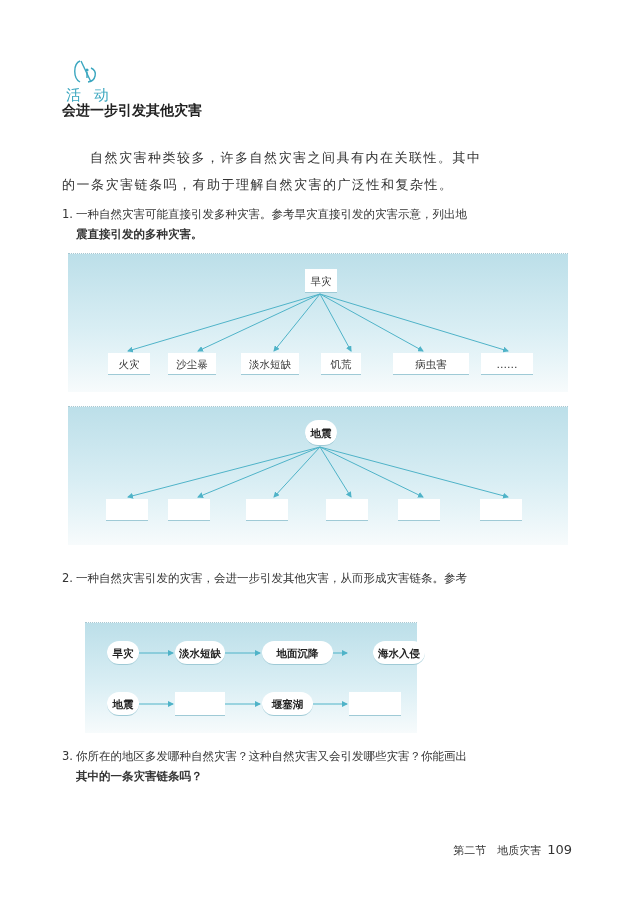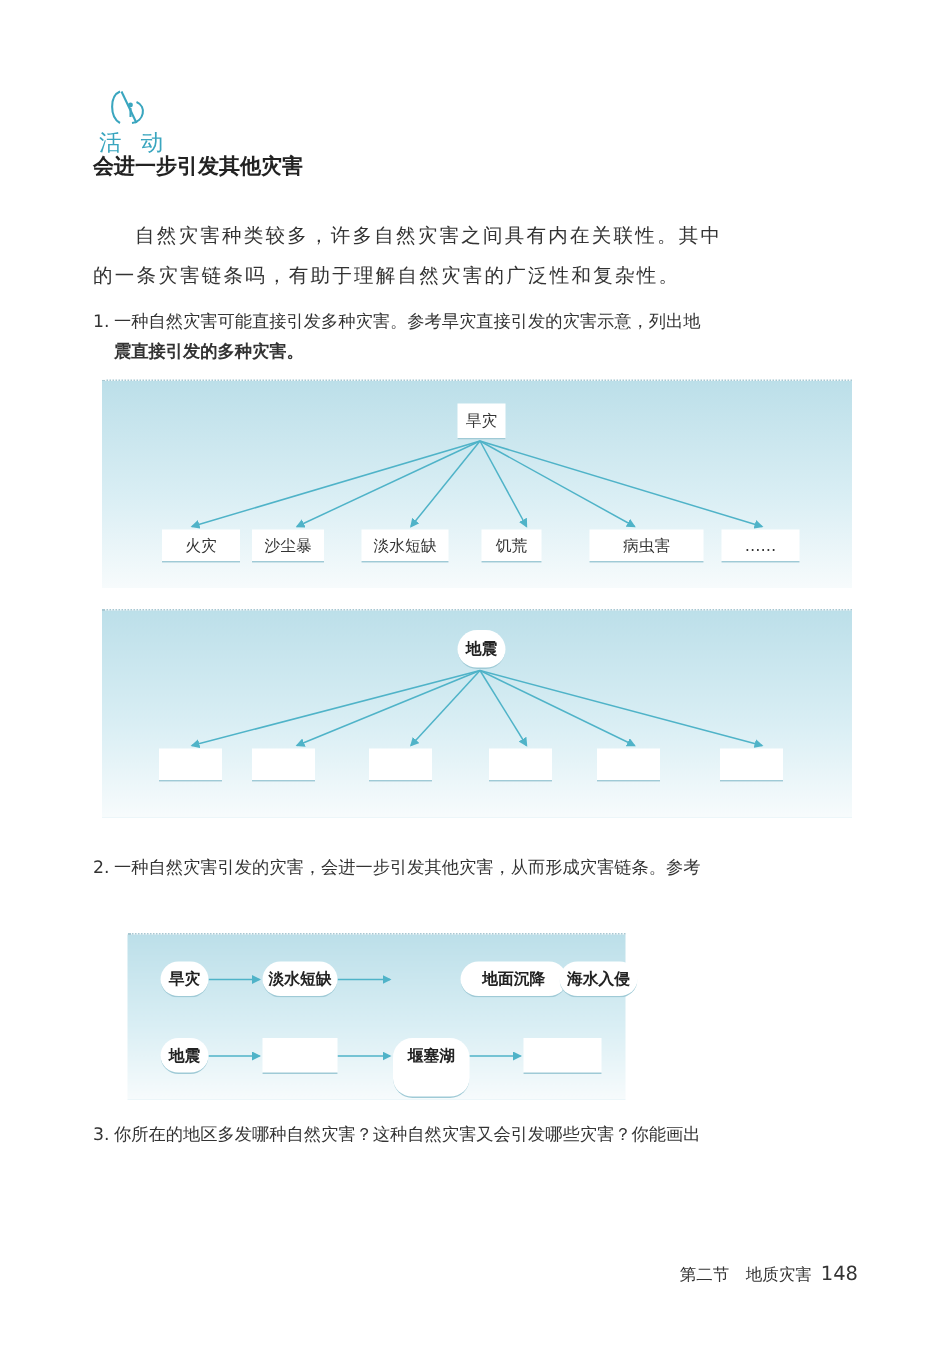--- a/index.html
+++ b/index.html
@@ -59,21 +59,21 @@
     <g stroke="#4fb3c8" stroke-width="1" marker-end="url(#ah)">
       <line x1="252" y1="40" x2="60" y2="97"></line>
       <line x1="252" y1="40" x2="130" y2="97"></line>
       <line x1="252" y1="40" x2="206" y2="97"></line>
       <line x1="252" y1="40" x2="283" y2="97"></line>
       <line x1="252" y1="40" x2="355" y2="97"></line>
       <line x1="252" y1="40" x2="440" y2="97"></line>
     </g>
   </svg>
   <div class="box" style="left:237px; top:15px; width:32px; height:24px; line-height:24px;">旱灾</div>
-  <div class="box" style="left:40px; top:99px; width:52px; height:22px; line-height:22px;">火灾</div>
+  <div class="box" style="left:40px; top:99px; width:42px; height:22px; line-height:22px;">火灾</div>
   <div class="box" style="left:100px; top:99px; width:48px; height:22px; line-height:22px;">沙尘暴</div>
   <div class="box" style="left:173px; top:99px; width:58px; height:22px; line-height:22px;">淡水短缺</div>
   <div class="box" style="left:253px; top:99px; width:40px; height:22px; line-height:22px;">饥荒</div>
   <div class="box" style="left:325px; top:99px; width:76px; height:22px; line-height:22px;">病虫害</div>
   <div class="box" style="left:413px; top:99px; width:52px; height:22px; line-height:22px;">……</div>
 </div>
 
 <div class="abs panel" style="left:68px; top:406px; width:500px; height:138px;">
   <svg class="arrows" width="500" height="138">
     <defs>
@@ -114,27 +114,28 @@
       <line x1="54" y1="30" x2="88" y2="30"></line>
       <line x1="140" y1="30" x2="175" y2="30"></line>
       <line x1="228" y1="30" x2="262" y2="30"></line>
       <line x1="54" y1="81" x2="88" y2="81"></line>
       <line x1="140" y1="81" x2="175" y2="81"></line>
       <line x1="228" y1="81" x2="262" y2="81"></line>
     </g>
   </svg>
   <div class="box bold" style="left:22px; top:18px; width:32px; height:24px; line-height:24px;">旱灾</div>
   <div class="box bold" style="left:90px; top:18px; width:50px; height:24px; line-height:24px;">淡水短缺</div>
-  <div class="box bold" style="left:177px; top:18px; width:71px; height:24px; line-height:24px;margin-left:45px;">地面沉降</div>
+  <div class="box bold" style="left:177px; top:18px; width:71px; height:24px; line-height:24px;">地面沉降</div>
   <div class="box bold" style="left:264px; top:18px; width:52px; height:24px; line-height:24px;margin-left:24px;">海水入侵</div>
   <div class="box bold" style="left:22px; top:69px; width:32px; height:24px; line-height:24px;">地震</div>
   <div class="box" style="left:90px; top:69px; width:50px; height:24px;"></div>
-  <div class="box bold" style="left:177px; top:69px; width:51px; height:40px; line-height:24px;">堰塞湖</div>
+  <div class="box bold" style="left:177px; top:69px; width:51px; height:24px; line-height:24px;">堰塞湖</div>
   <div class="box" style="left:264px; top:69px; width:52px; height:24px;"></div>
 </div>
 
 <div class="abs q" style="left:62px; top:746px;">
   <div><span class="num">3.</span><span>你所在的地区多发哪种自然灾害？这种自然灾害又会引发哪些灾害？你能画出</span></div>
+  <div class="line2">其中的一条灾害链条吗？</div>
 </div>
 
 <div class="abs footer">
-  <span>第二节　地质灾害</span><span class="page">148</span>
+  <span>第二节　地质灾害</span><span class="page">109</span>
 </div>
 
 </body></html>

